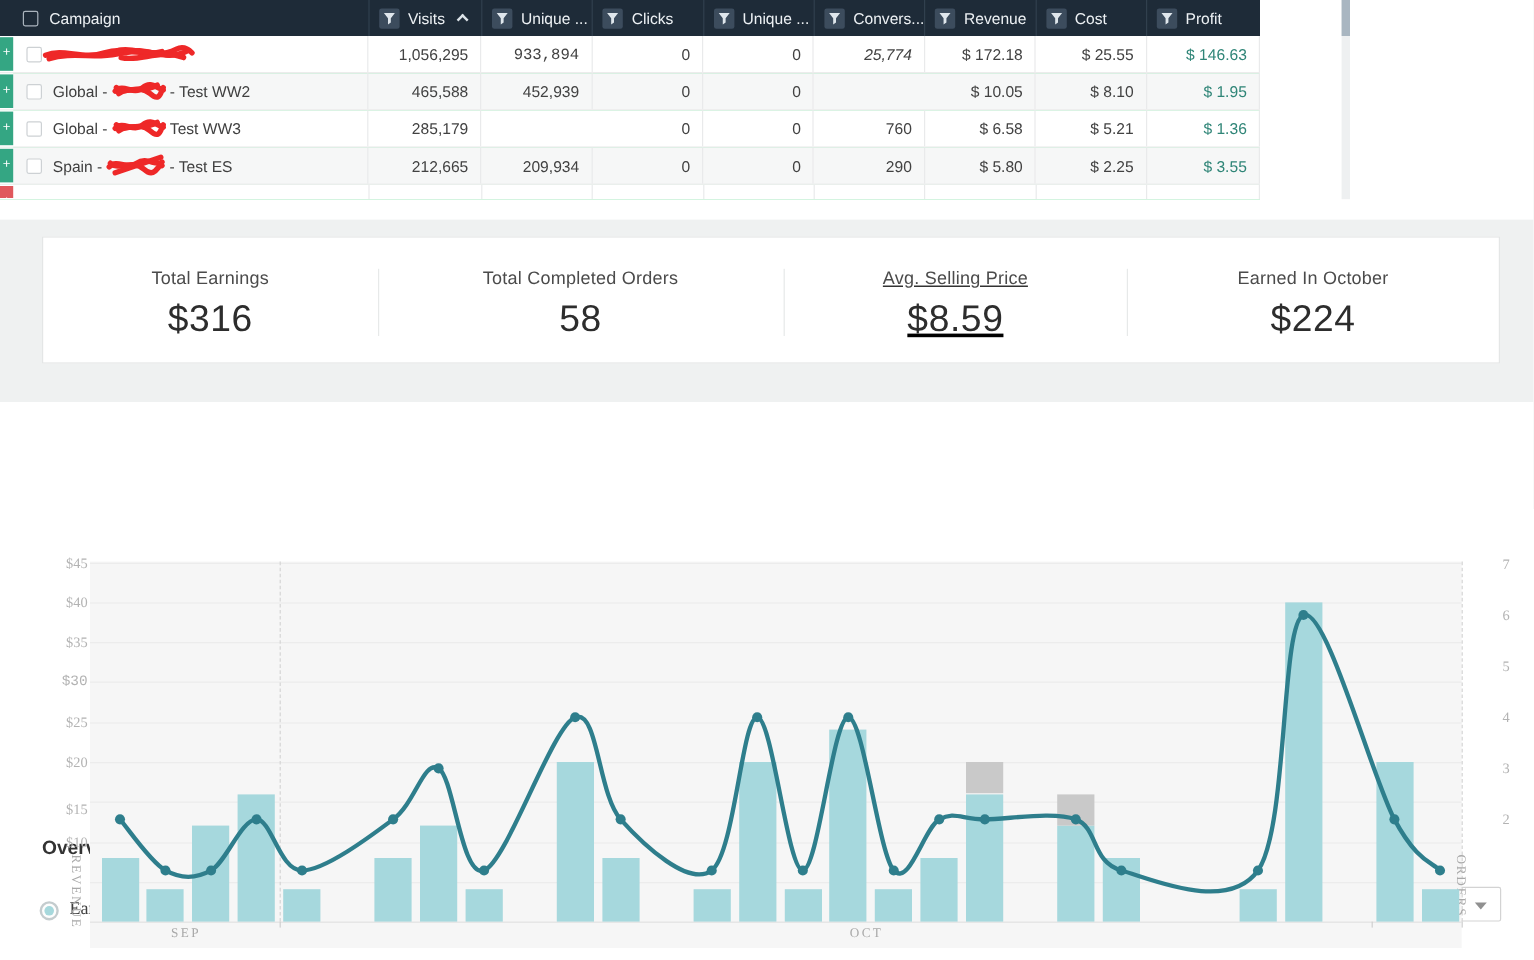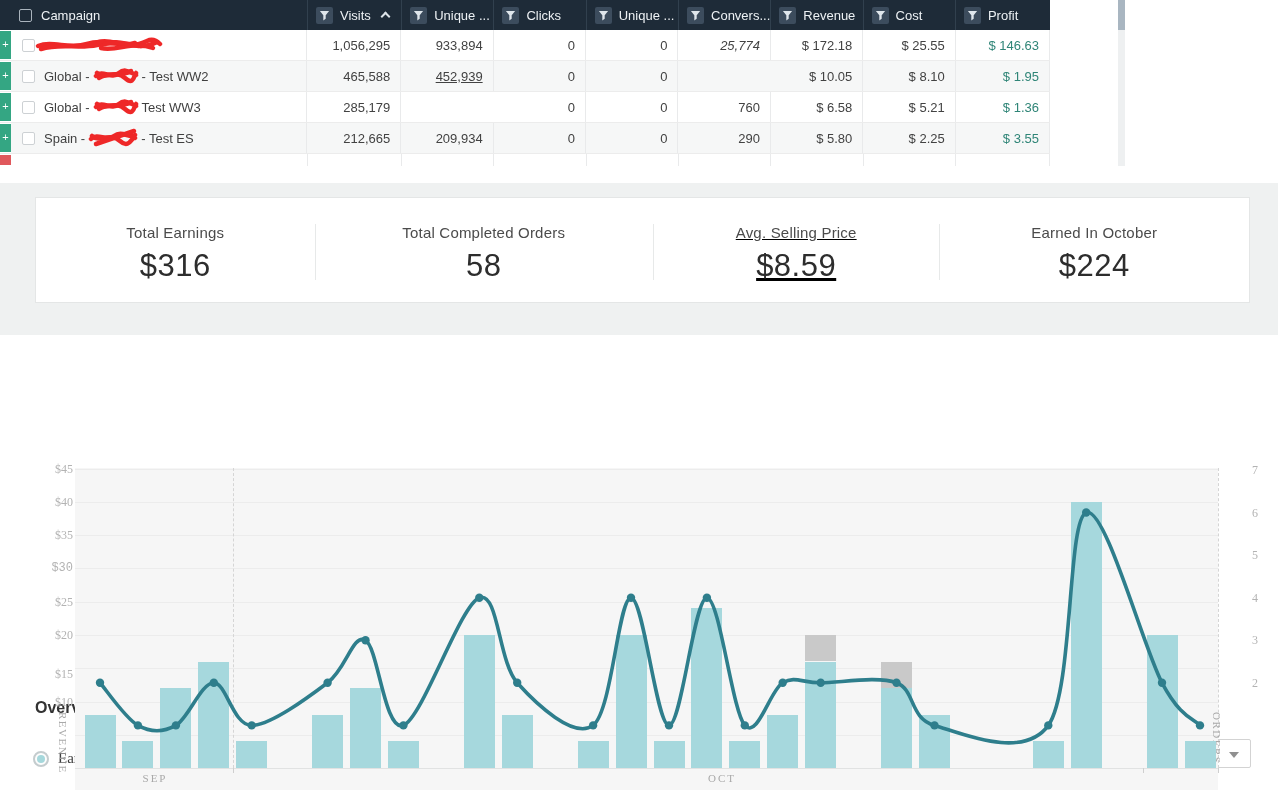--- a/index.html
+++ b/index.html
@@ -155,21 +155,21 @@
               <g fill="none" stroke="#ee1d1d" stroke-width="4.5" stroke-linecap="round" opacity="0.95">
     <path d="M3 11 C 18 5, 34 15, 52 9 S 84 13, 100 8"></path>
     <path d="M6 14 C 24 8, 44 14, 62 10 S 92 9, 106 11"></path>
     <path d="M64 7 C 78 3, 92 16, 112 6 C 118 3, 123 7, 125 9"></path>
     <path d="M66 13 C 82 17, 98 5, 118 13"></path>
     <path d="M70 9 C 86 2, 102 18, 122 7"></path>
               </g>
             </svg></span>
         </div>
         <div class="cell" style="width: 100px;">1,056,295</div>
-        <div class="cell" style="width: 98px;">933,894</div>
+        <div class="cell" style="width: 98px; font-family: Liberation Mono, monospace;">933,894</div>
         <div class="cell" style="width: 98px;">0</div>
         <div class="cell" style="width: 98px;">0</div>
         <div class="cell" style="width: 98px; font-style: italic;">25,774</div>
         <div class="cell" style="width: 98px;">$ 172.18</div>
         <div class="cell" style="width: 98px;">$ 25.55</div>
         <div class="cell profit" style="width: 100px;">$ 146.63</div>
       </div>
       <div class="trow alt">
         <div class="pluscol">
           <div class="plusblock">+</div>
@@ -180,21 +180,21 @@
           <span class="scribble-inline"><svg width="46" height="19" viewBox="0 0 46 19">
               <g fill="none" stroke="#ee1d1d" stroke-width="4.5" stroke-linecap="round" opacity="0.95">
     <path d="M3 11 C 10 4, 18 15, 26 8 S 40 12, 43 8"></path>
     <path d="M4 8 C 12 15, 22 4, 32 13 S 41 7, 43 10"></path>
     <path d="M6 13 C 16 6, 26 13, 38 6"></path>
               </g>
             </svg></span>
           <span class="cname">- Test WW2</span>
         </div>
         <div class="cell" style="width: 100px;">465,588</div>
-        <div class="cell" style="width: 98px; text-decoration: underline;">452,939</div>
+        <div class="cell" style="width: 98px;">452,939</div>
         <div class="cell" style="width: 98px;">0</div>
         <div class="cell" style="width: 98px;">0</div>
         <div class="cell" style="width: 98px; margin-top: 40px;">1,177</div>
         <div class="cell" style="width: 98px;">$ 10.05</div>
         <div class="cell" style="width: 98px;">$ 8.10</div>
         <div class="cell profit" style="width: 100px;">$ 1.95</div>
       </div>
       <div class="trow">
         <div class="pluscol">
           <div class="plusblock">+</div>

